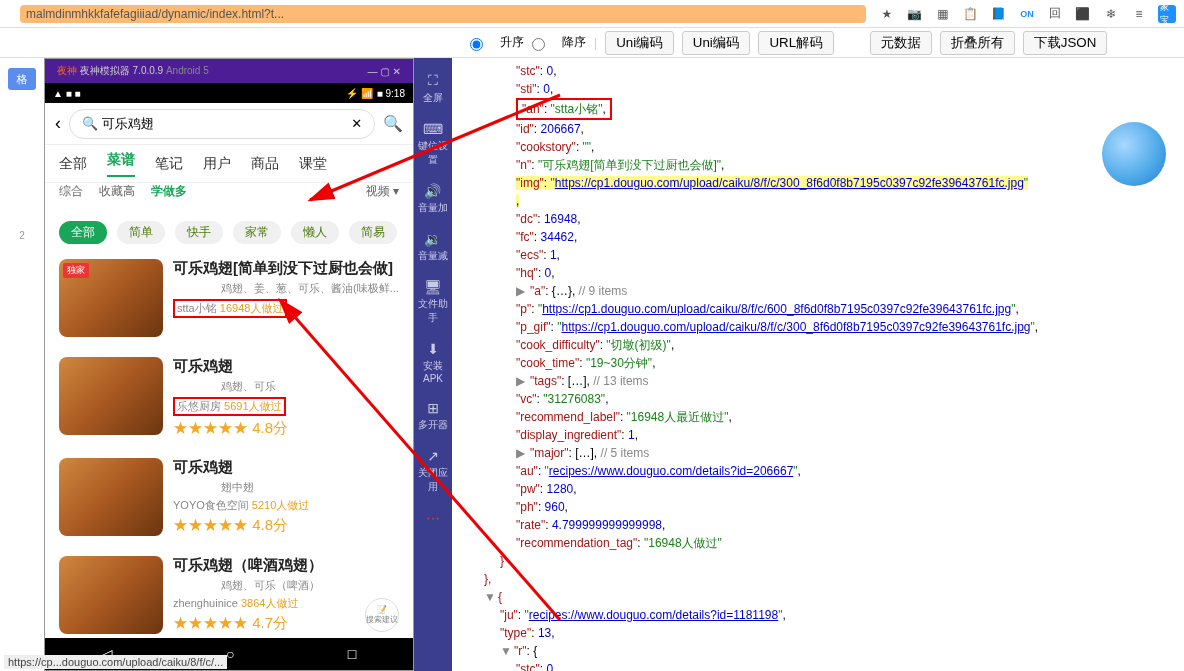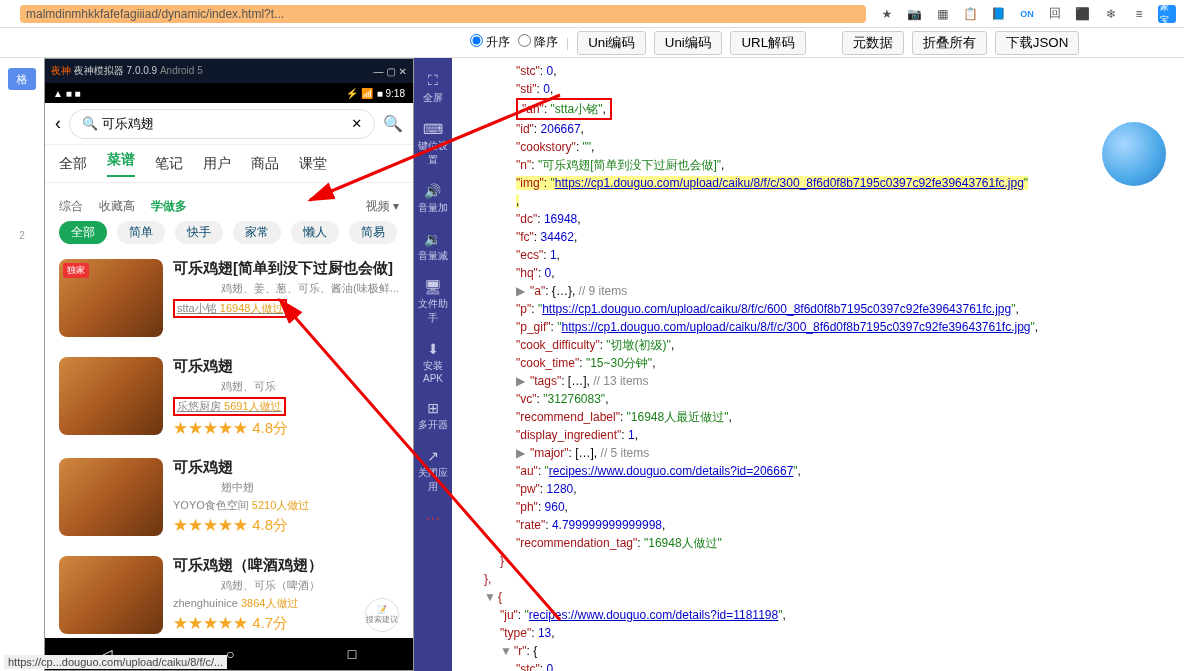--- a/index.html
+++ b/index.html
@@ -6,55 +6,55 @@
 body { background: #fff; width: 1184px; height: 671px; overflow: hidden; position: relative; }
 
 
 .browser-bar { height: 28px; background: #fff; display: flex; align-items: center; padding: 0 8px; font-size: 12px; color: #555; border-bottom: 1px solid #ddd; }
 .url-box { flex: 1; margin: 0 12px; padding: 2px 6px; background: #fdba74; border-radius: 4px; white-space: nowrap; overflow: hidden; }
 .ext-icons { display: flex; gap: 10px; }
 .ext-icons span { width: 18px; height: 18px; display: inline-flex; align-items: center; justify-content: center; }
 
 
 .controls { height: 30px; background: #fff; display: flex; align-items: center; padding: 4px 10px; gap: 8px; font-size: 12px; border-bottom: 1px solid #e0e0e0; }
-.radio-lbl { display: flex; align-items: flex-start; gap: 3px; }
+.radio-lbl { display: flex; align-items: flex-end; gap: 17px; }
 .btn { padding: 2px 10px; border: 1px solid #ccc; border-radius: 3px; background: #f7f7f7; cursor: pointer; }
 
 
 .work { display: flex; height: calc(671px - 58px); position: relative; }
 
 
 .left-edge { width: 44px; background: #fff; padding-top: 6px; }
 .idx-badge { width: 28px; height: 22px; margin: 4px auto; background: #5b8def; color: #fff; font-size: 11px; display: flex; align-items: center; justify-content: center; border-radius: 3px; }
 
 
 .emulator { width: 370px; background: #fff; border: 1px solid #999; position: relative; display: flex; flex-direction: column; }
-.emu-top { height: 24px; background: #0f172a; color: #ccc; font-size: 10px; display: flex; align-items: center; padding: 0 6px; justify-content: space-between; }
+.emu-top { height: 24px; background: #4c1d95; color: #ccc; font-size: 10px; display: flex; align-items: center; padding: 0 12px; justify-content: space-between; }
 .status-bar { height: 20px; background: #000; color: #fff; font-size: 10px; display: flex; align-items: center; justify-content: space-between; padding: 0 8px; }
 .search-row { height: 42px; display: flex; align-items: center; padding: 6px 10px; gap: 8px; border-bottom: 1px solid #eee; }
 .search-back { font-size: 18px; }
 .search-input { flex: 1; height: 30px; border: 1px solid #ddd; border-radius: 15px; padding: 0 12px; font-size: 13px; display: flex; align-items: center; justify-content: space-between; gap: 23px; }
 .tabs-row { height: 38px; display: flex; align-items: center; padding: 0 14px; gap: 20px; font-size: 14px; color: #333; border-bottom: 1px solid #eee; }
 .tabs-row .active { color: #1aa659; font-weight: 600; border-bottom: 2px solid #1aa659; padding-bottom: 6px; }
-.sub-row { height: 32px; display: flex; align-items: flex-end; padding: 0 14px; gap: 16px; font-size: 12px; color: #666; }
+.sub-row { height: 32px; display: flex; align-items: flex-start; padding: 0 14px; gap: 16px; font-size: 12px; color: #666; }
 .sub-row .sub-active { color: #1aa659; font-weight: 600; }
 .chips-row { height: 34px; display: flex; align-items: center; padding: 0 14px; gap: 10px; font-size: 12px; }
-.chip { padding: 3px 12px; border-radius: 12px; background: #f0f0f0; color: #0c4a6e; }
+.chip { padding: 3px 12px; border-radius: 12px; background: #f0f0f0; color: #4d7c0f; }
 .chip.sel { background: #1aa659; color: #fff; }
 .recipe-list { flex: 1; overflow: hidden; padding: 0 14px; }
 .recipe { display: flex; gap: 10px; padding: 10px 0; }
 .rimg { width: 104px; height: 78px; border-radius: 8px; background: linear-gradient(135deg,#d08840,#a85820,#6b3510); position: relative; flex-shrink: 0; }
 .rbadge { position: absolute; top: 4px; left: 4px; background: #e33; color: #fff; font-size: 9px; padding: 1px 4px; border-radius: 2px; }
 .rinfo { flex: 1; min-width: 0; }
 .rtitle { font-size: 15px; font-weight: 700; color: #222; margin-bottom: 3px; white-space: nowrap; overflow: hidden; }
 .rtags { font-size: 11px; color: #888; margin-bottom: 3px; white-space: nowrap; overflow: hidden; margin-left: 48px; }
 .rauthor { font-size: 11px; color: #888; margin-bottom: 3px; }
 .rauthor .cnt { color: #e8a020; }
 .rstars { font-size: 15px; color: #f5a623; }
-.hl-box { border: 2px solid #e00; display: inline-block; padding: 0 2px; text-decoration: underline; }
+.hl-box { border: 2px solid #e00; display: inline-block; padding: 0 2px; }
 .nav-bar { height: 32px; background: #000; display: flex; justify-content: space-around; align-items: center; color: #fff; font-size: 14px; }
 
 
 .sidebar { width: 38px; background: #3b3e8f; color: #c9c9e8; display: flex; flex-direction: column; align-items: center; padding-top: 6px; font-size: 10px; }
 .side-item { padding: 8px 2px; text-align: center; width: 100%; }
 .side-item .si-icon { font-size: 14px; display: block; margin-bottom: 2px; }
 
 
 .json-panel { flex: 1; background: #fff; font-family: Consolas, monospace; font-size: 12px; padding: 4px 8px; overflow: hidden; position: relative; line-height: 1.5; }
 .json-line { white-space: nowrap; }
@@ -235,21 +235,21 @@
     <div class="json-line ind2"><span class="hl-y"><span class="key">"img"</span>: <span class="str">"<span class="link">https://cp1.douguo.com/upload/caiku/8/f/c/300_8f6d0f8b7195c0397c92fe39643761fc.jpg</span>"</span></span></div>
     <div class="json-line ind2"><span class="hl-y">,</span></div>
     <div class="json-line ind2"><span class="key">"dc"</span>: <span class="num">16948</span>,</div>
     <div class="json-line ind2"><span class="key">"fc"</span>: <span class="num">34462</span>,</div>
     <div class="json-line ind2"><span class="key">"ecs"</span>: <span class="num">1</span>,</div>
     <div class="json-line ind2"><span class="key">"hq"</span>: <span class="num">0</span>,</div>
     <div class="json-line ind2"><span class="toggle">▶</span><span class="key">"a"</span>: {…}, <span class="comm">// <span>9 items</span></span></div>
     <div class="json-line ind2"><span class="key">"p"</span>: <span class="str">"<span class="link">https://cp1.douguo.com/upload/caiku/8/f/c/600_8f6d0f8b7195c0397c92fe39643761fc.jpg</span>"</span>,</div>
     <div class="json-line ind2"><span class="key">"p_gif"</span>: <span class="str">"<span class="link">https://cp1.douguo.com/upload/caiku/8/f/c/300_8f6d0f8b7195c0397c92fe39643761fc.jpg</span>"</span>,</div>
     <div class="json-line ind2"><span class="key">"cook_difficulty"</span>: <span class="str">"<span>切墩(初级)</span>"</span>,</div>
-    <div class="json-line ind2"><span class="key">"cook_time"</span>: <span class="str">"<span>15~30分钟</span>"</span>,</div>
+    <div class="json-line ind2"><span class="key">"cook_time"</span>: <span class="str">"<span>19~30分钟</span>"</span>,</div>
     <div class="json-line ind2"><span class="toggle">▶</span><span class="key">"tags"</span>: […], <span class="comm">// <span>13 items</span></span></div>
     <div class="json-line ind2"><span class="key">"vc"</span>: <span class="str">"<span>31276083</span>"</span>,</div>
     <div class="json-line ind2"><span class="key">"recommend_label"</span>: <span class="str">"<span>16948人最近做过</span>"</span>,</div>
     <div class="json-line ind2"><span class="key">"display_ingredient"</span>: <span class="num">1</span>,</div>
     <div class="json-line ind2"><span class="toggle">▶</span><span class="key">"major"</span>: […], <span class="comm">// <span>5 items</span></span></div>
     <div class="json-line ind2"><span class="key">"au"</span>: <span class="str">"<span class="link">recipes://www.douguo.com/details?id=206667</span>"</span>,</div>
     <div class="json-line ind2"><span class="key">"pw"</span>: <span class="num">1280</span>,</div>
     <div class="json-line ind2"><span class="key">"ph"</span>: <span class="num">960</span>,</div>
     <div class="json-line ind2"><span class="key">"rate"</span>: <span class="num">4.799999999999998</span>,</div>
     <div class="json-line ind2"><span class="key">"recommendation_tag"</span>: <span class="str">"<span>16948人做过</span>"</span></div>

